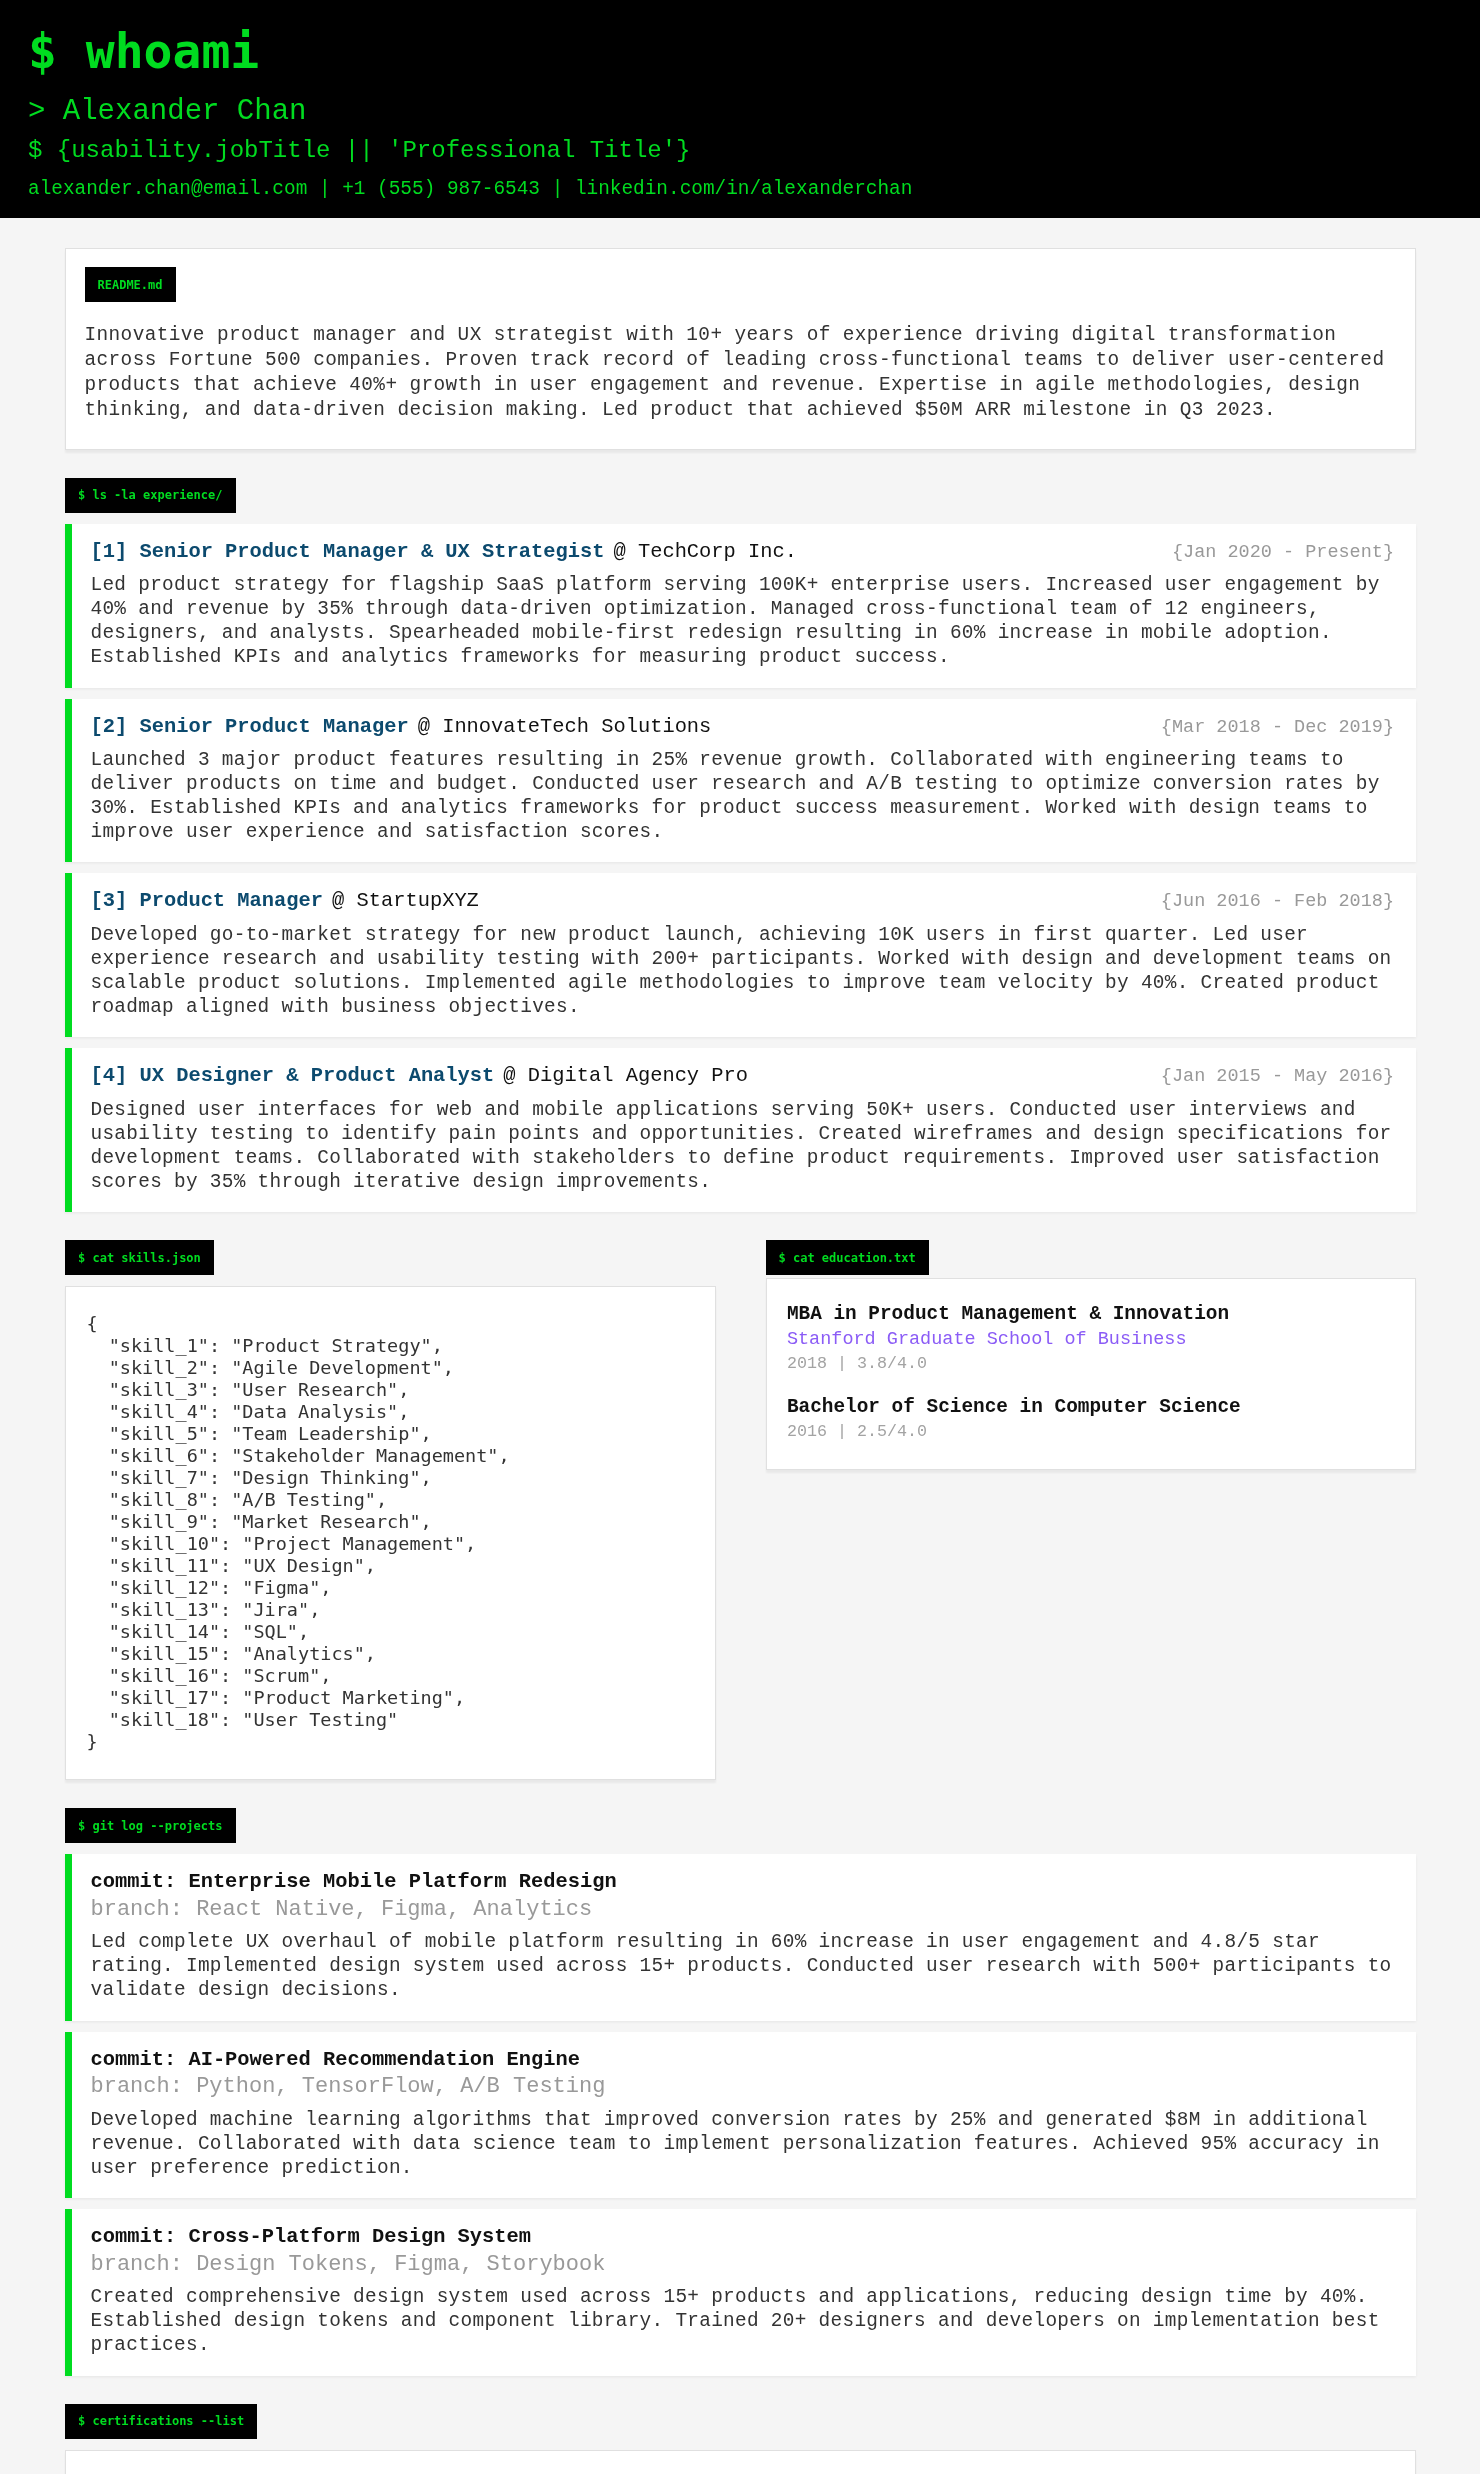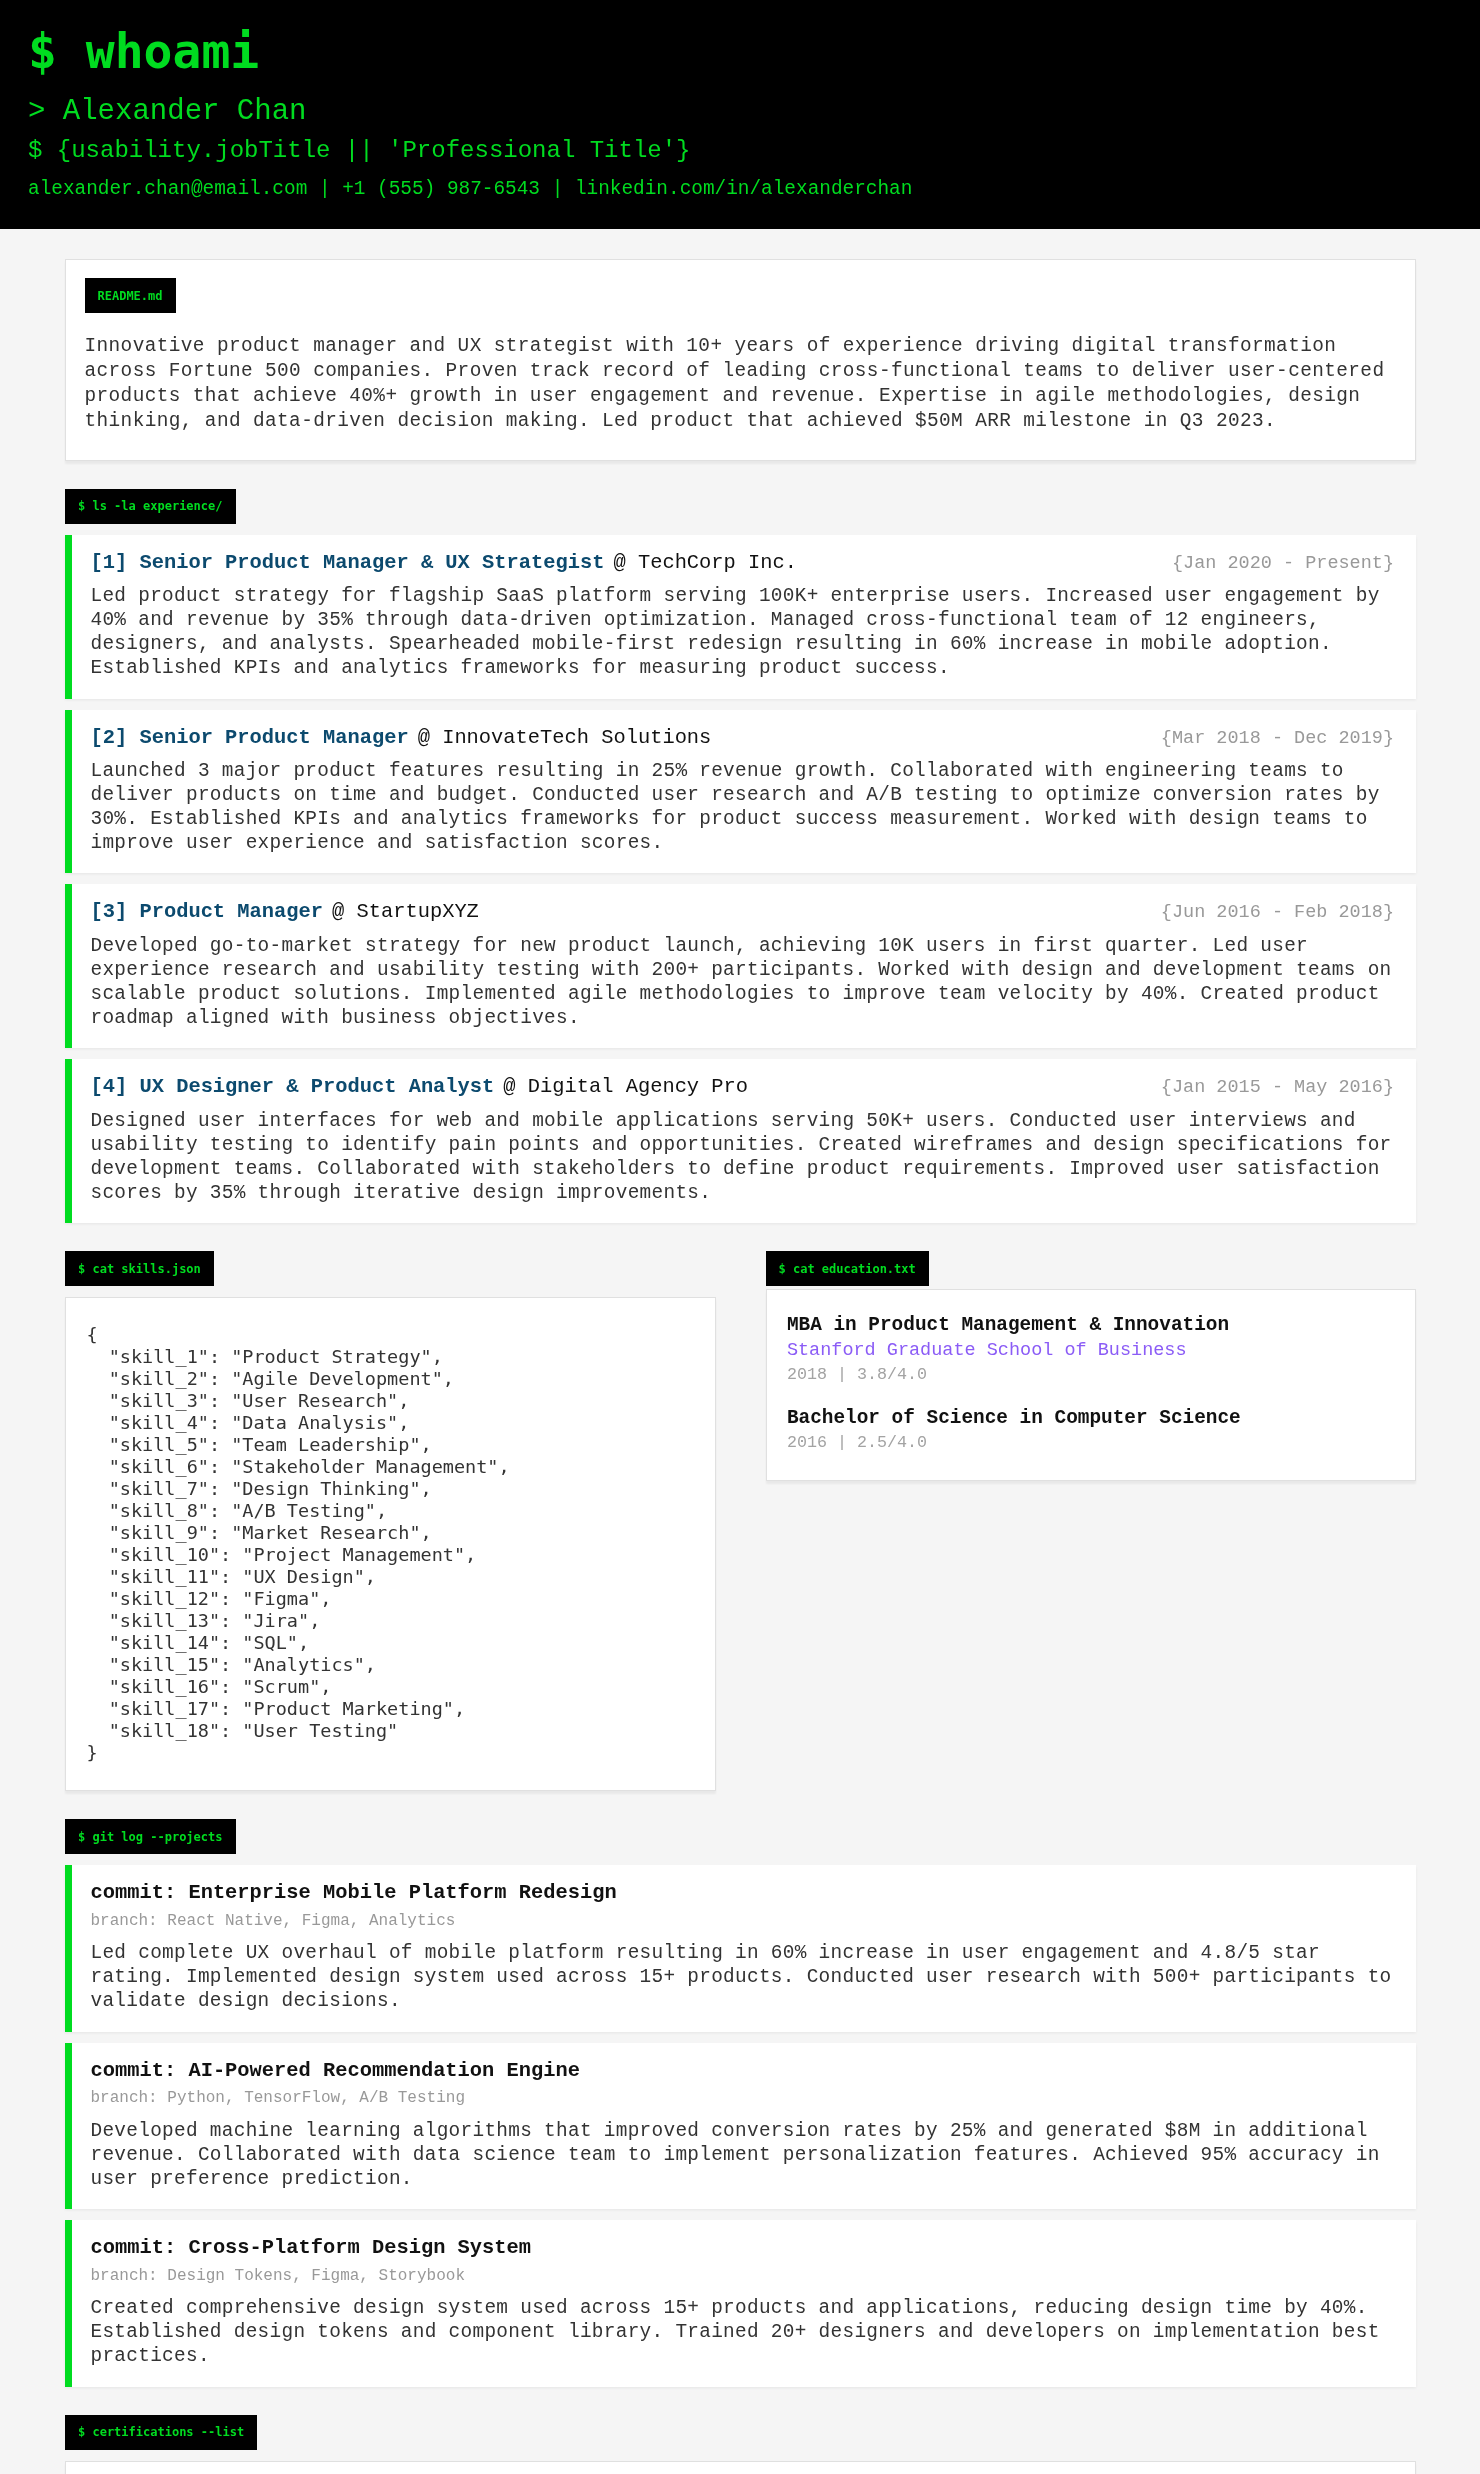--- a/index.html
+++ b/index.html
@@ -10,21 +10,21 @@
   *{margin:0;padding:0;box-sizing:border-box;}
   html,body{background:var(--page-bg);}
   body{
     width:1481px;
     font-family:"Liberation Mono","DejaVu Sans Mono",monospace;
     color:#333;
   }
   
   .terminal-header{
     background:var(--header-bg);
-    padding:24px 28px 28px 28px;
+    padding:24px 28px 17px 28px;
   }
   .whoami{
     color:var(--accent);
     font-family:"DejaVu Sans Mono",monospace;
     font-weight:800;
     font-size:48px;
     line-height:54px;
   }
   .person-name{
     color:var(--accent);
@@ -100,21 +100,21 @@
     font-size:18.5px;
     line-height:22px;
     color:#333;
   }
   .edu-card{margin-top:3px;padding:22px 20.4px 26px 20.4px;}
   .edu-entry + .edu-entry{margin-top:18.5px;}
   .edu-degree{font-weight:700;font-size:19.4px;color:#111;line-height:26px;}
   .edu-school{font-size:18.5px;color:#8b5cf6;line-height:25px;}
   .edu-meta{font-size:16.7px;color:#a3a3a3;line-height:23px;}
   .project-title{font-size:20.4px;font-weight:700;color:#111;line-height:26px;}
-  .project-branch{margin-top:2.8px;font-size:16px;color:#999;line-height:24px;}
+  .project-branch{margin-top:2.8px;font-size:22px;color:#999;line-height:24px;}
   .certs-card{margin-top:11px;padding:15px 22px;}
 </style>
 </head>
 <body>
 
 <header class="terminal-header">
   <div class="whoami">$ whoami</div>
   <div class="person-name">&gt; Alexander Chan</div>
   <div class="job-title-line">$ {usability.jobTitle || 'Professional Title'}</div>
   <div class="contact-line">alexander.chan@email.com | +1 (555) 987-6543 | linkedin.com/in/alexanderchan</div>

